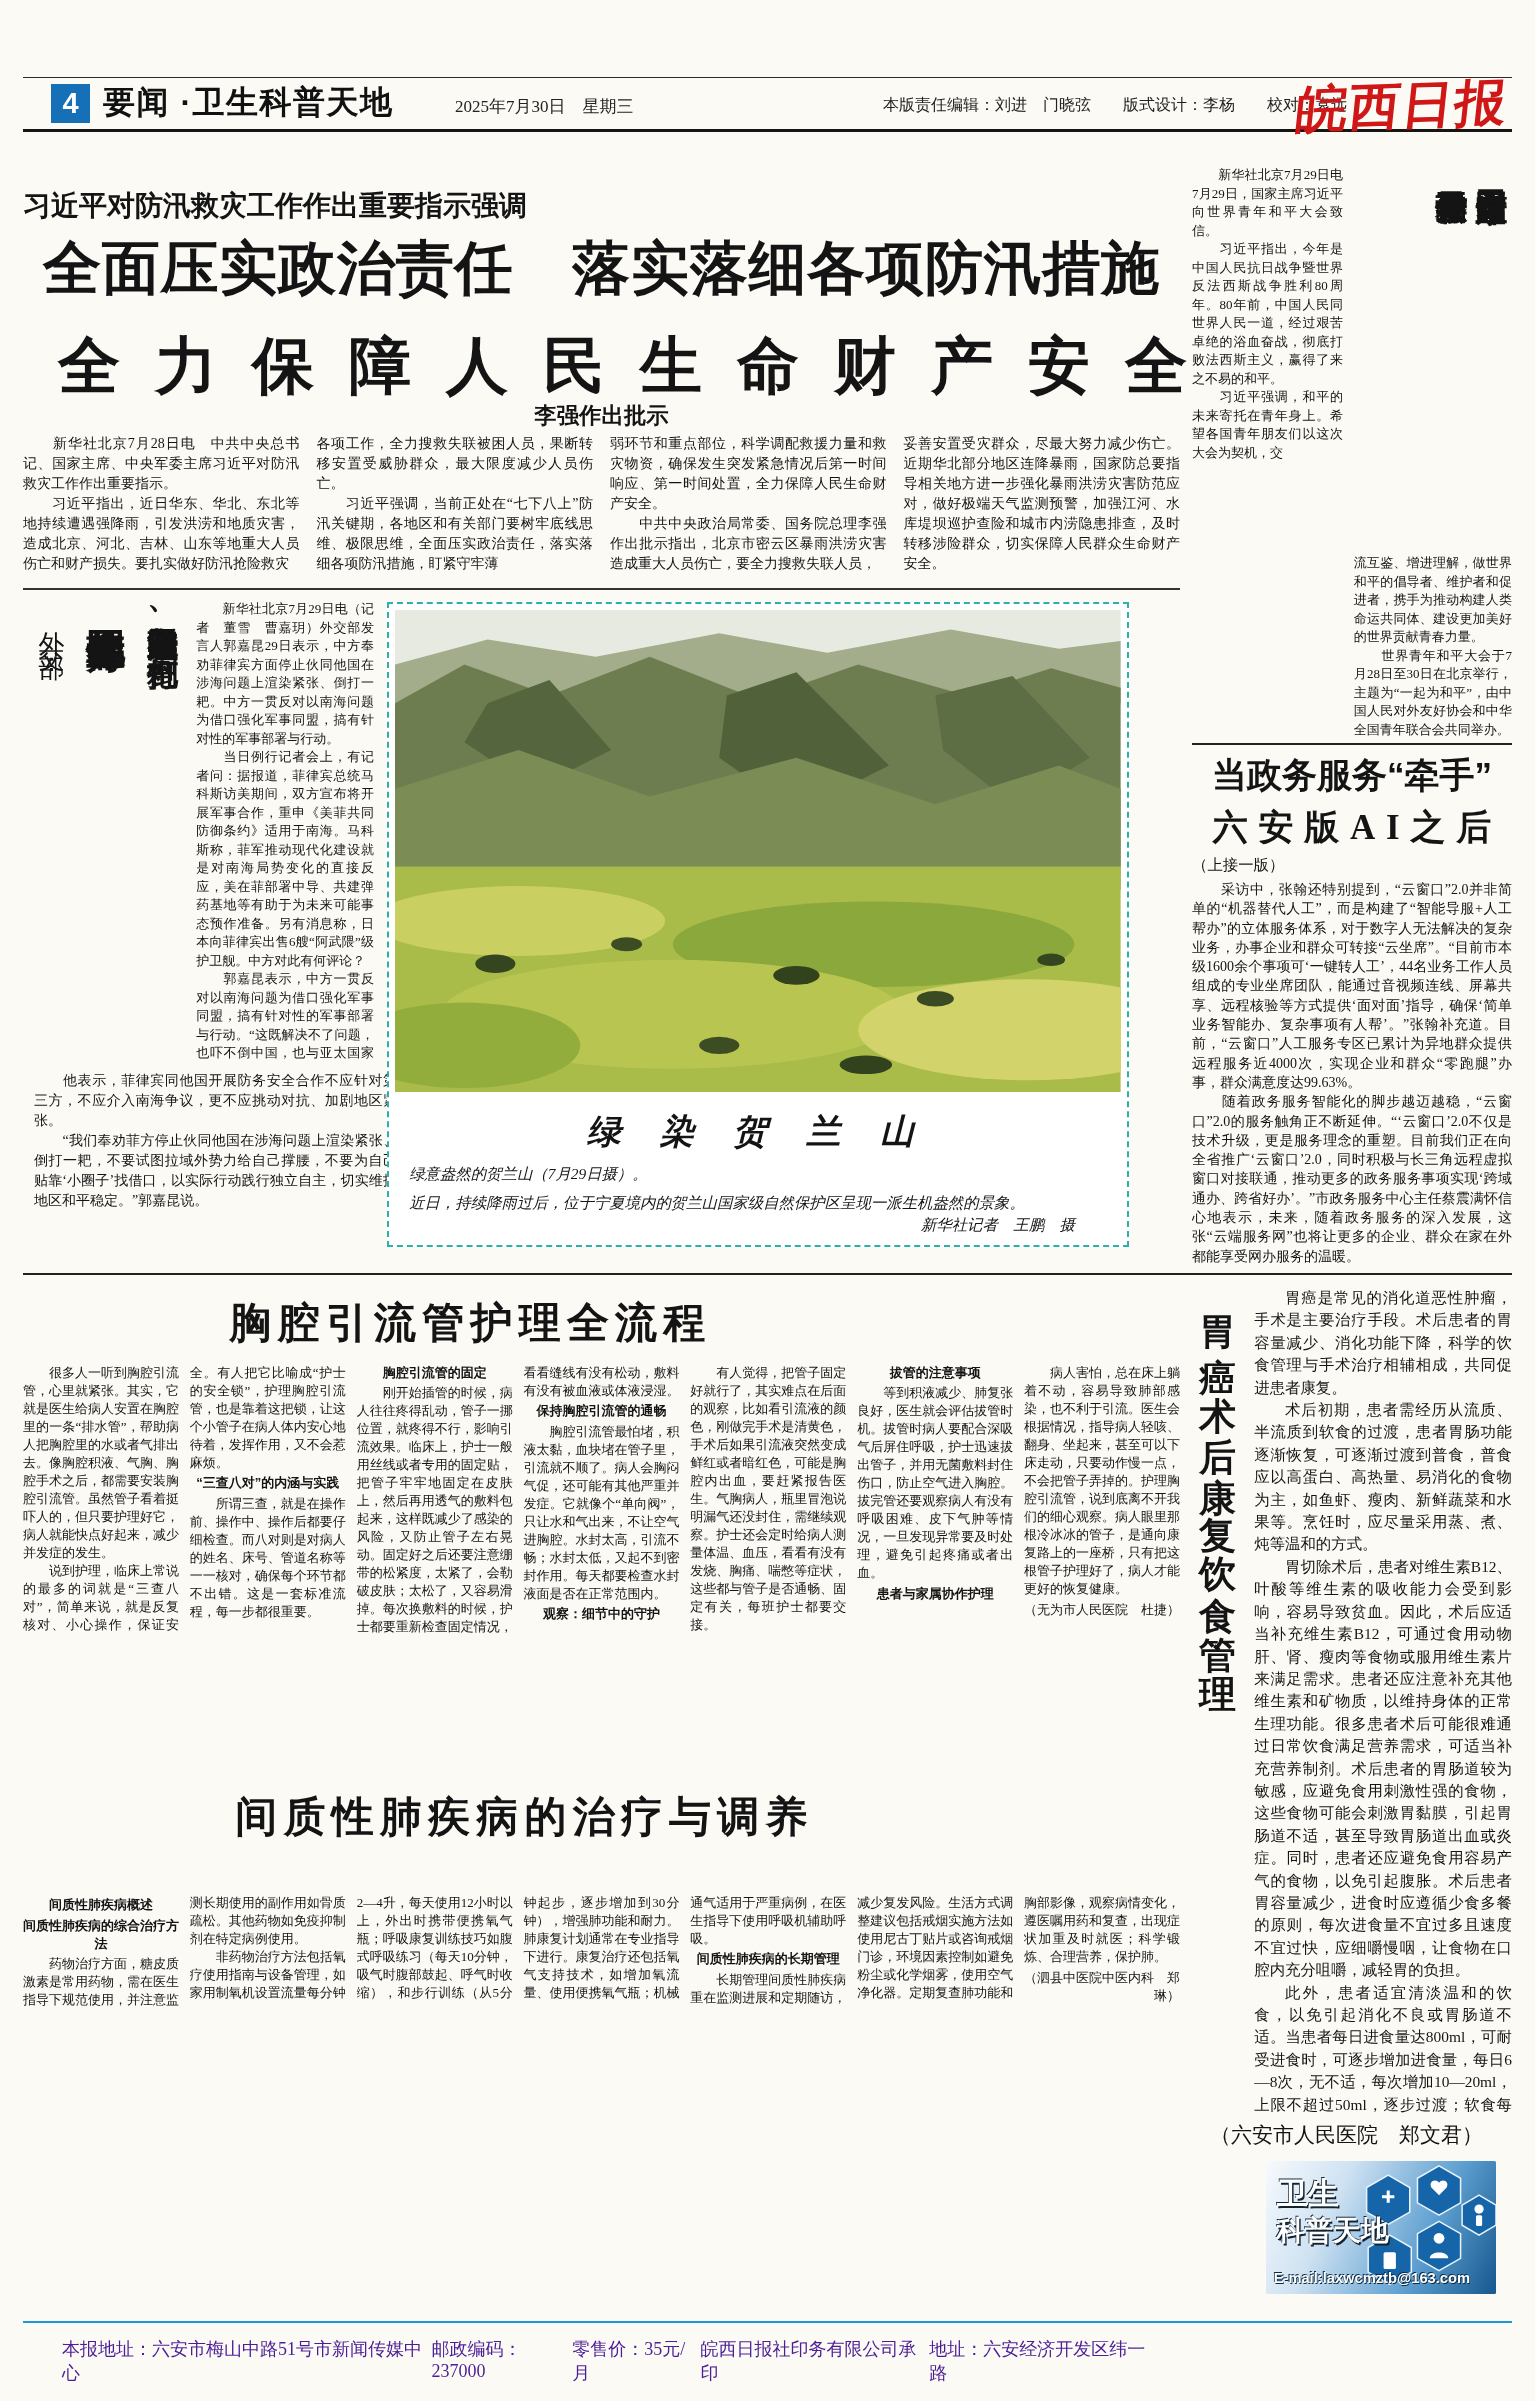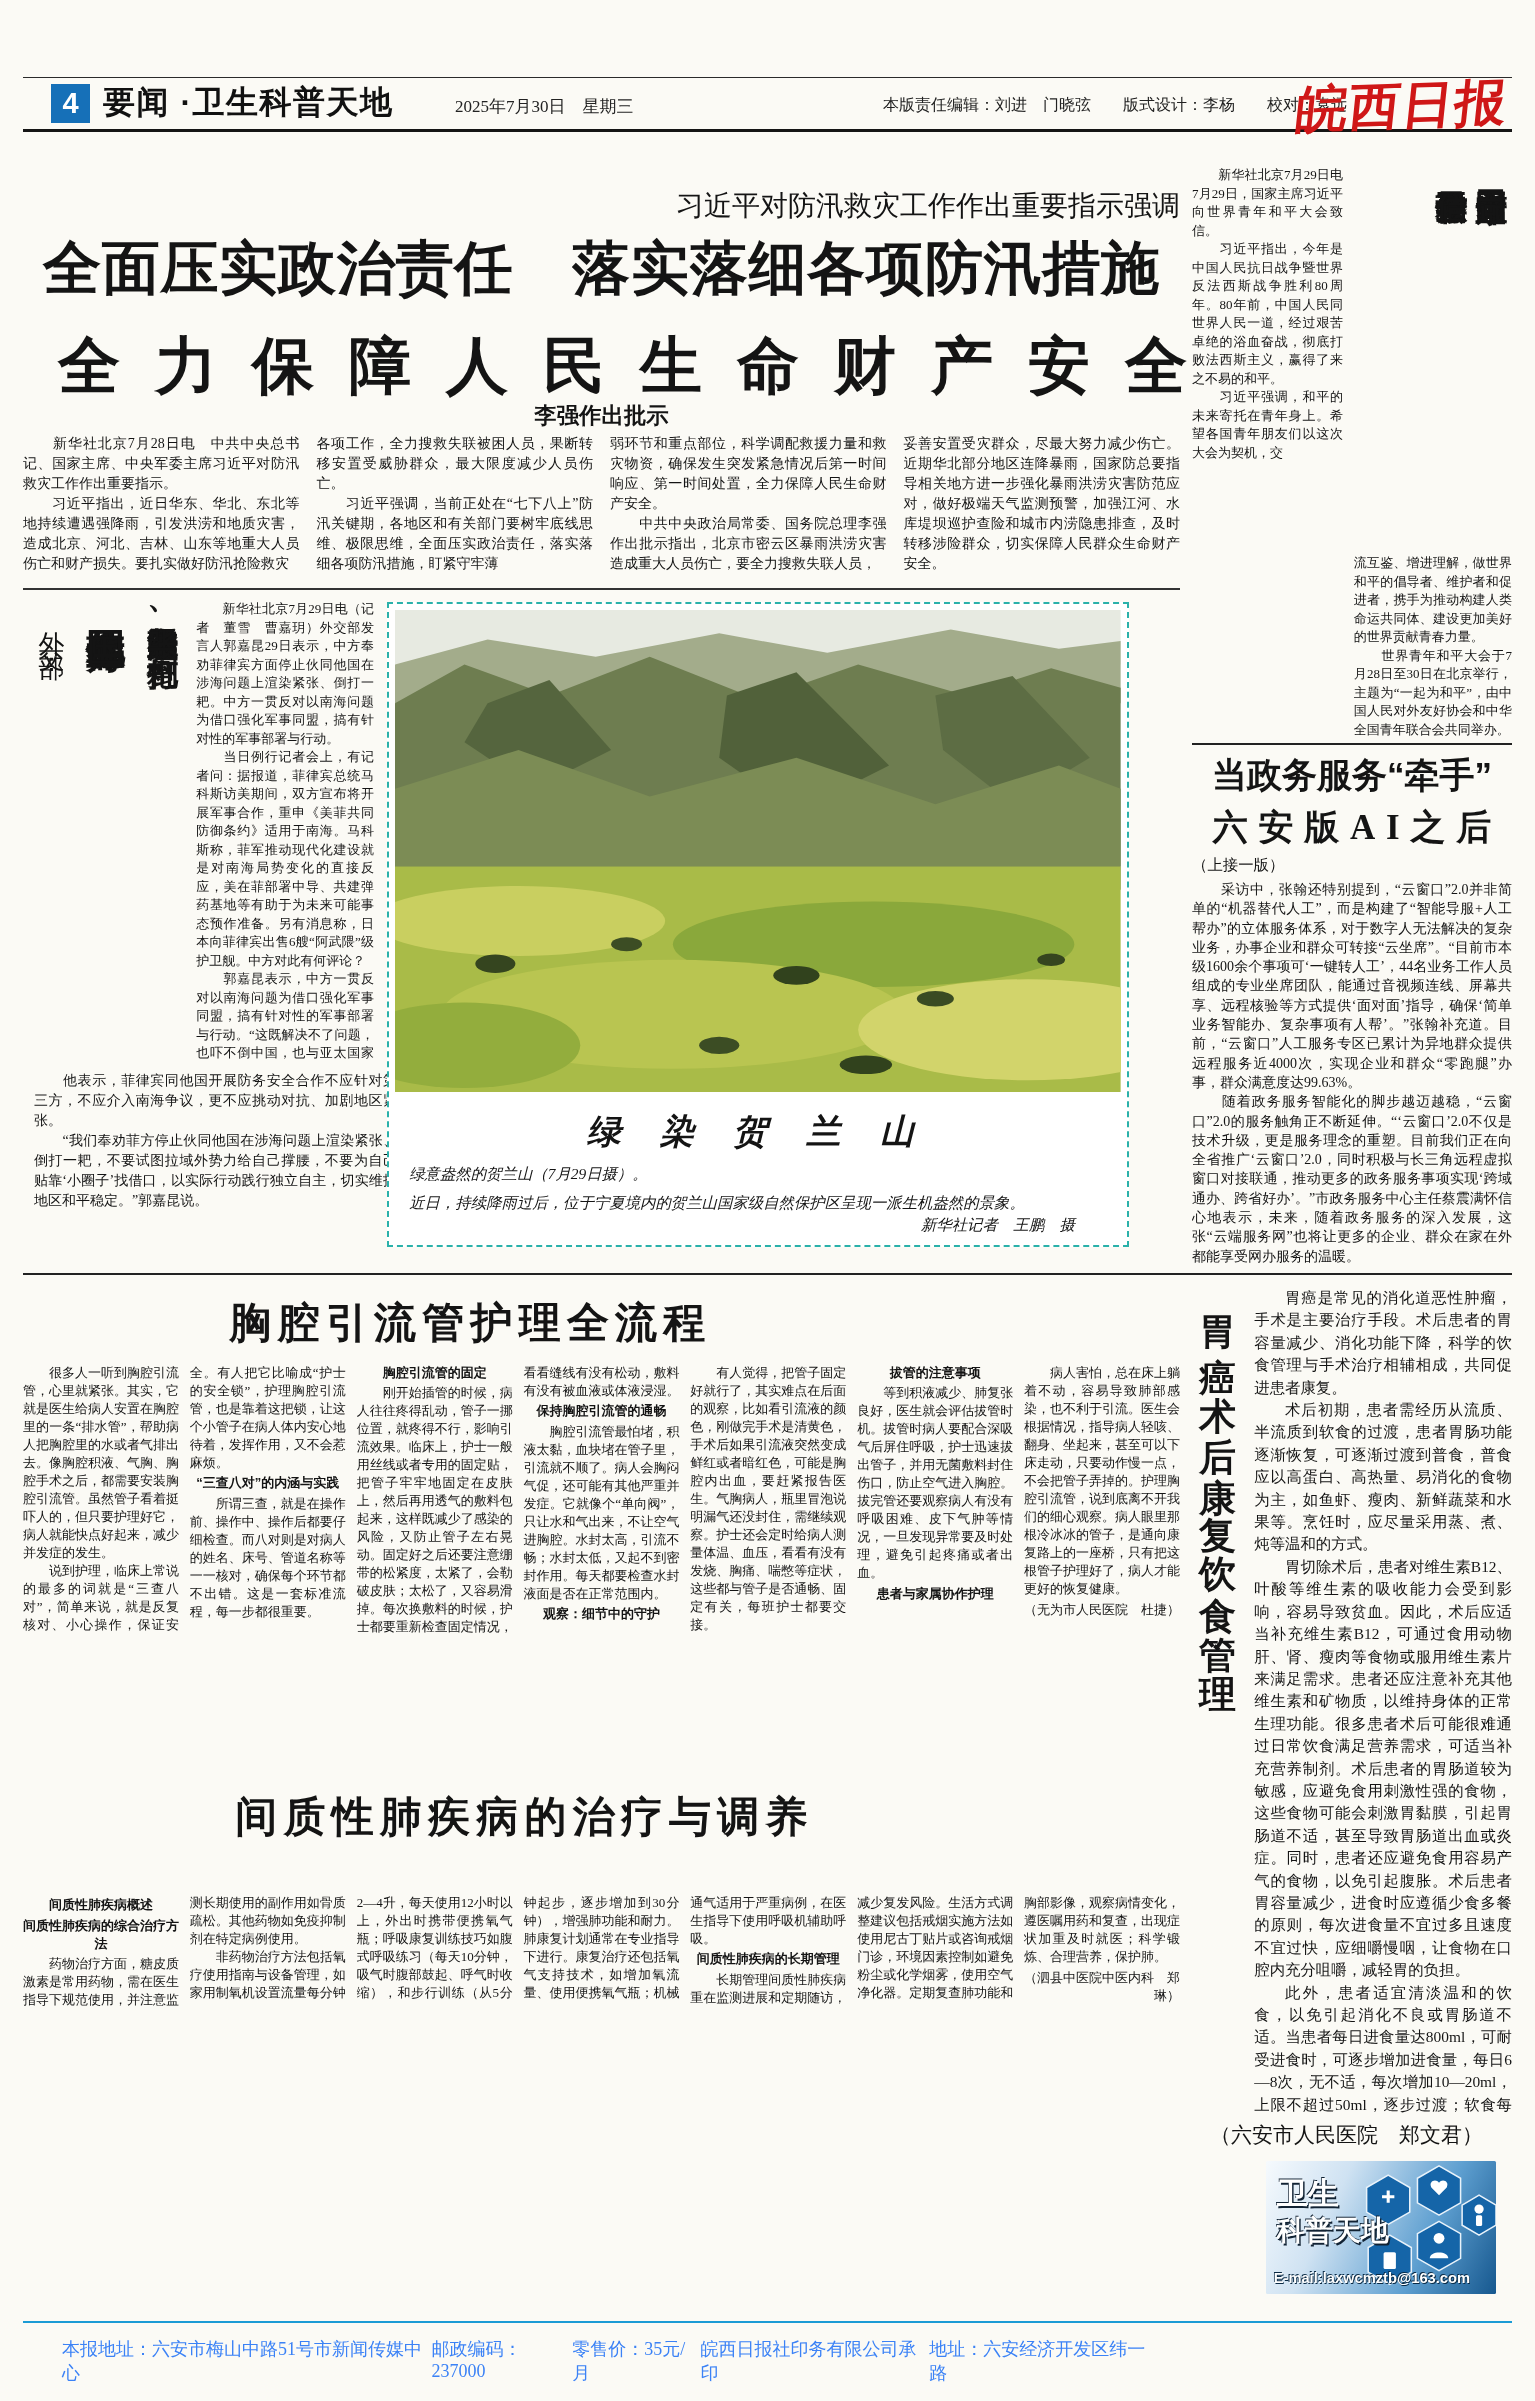--- a/index.html
+++ b/index.html
@@ -11,22 +11,22 @@
   .numbox{position:absolute;left:28px;top:6.2px;width:39px;height:39px;background:#1670b8;
           color:#fff;font-family:"Liberation Sans",sans-serif;font-weight:bold;font-size:29px;
           text-align:center;line-height:39px;}
   .section{position:absolute;left:80px;top:3.1px;font-family:"Liberation Sans",sans-serif;
            font-weight:bold;font-size:32px;letter-spacing:1.5px;color:#111;}
   .hdate{position:absolute;left:432px;top:17px;font-size:17px;color:#222;}
   .heditors{position:absolute;left:838px;top:17px;font-size:16px;color:#222;margin-left:22px;}
   .masthead{position:absolute;right:4.6px;top:-6.2px;font-size:51px;font-weight:bold;color:#cf1717;
             transform:skewX(-8deg) rotate(-2deg);font-family:"Liberation Serif",serif;letter-spacing:1.5px;}
   
-  .kicker{position:absolute;left:23px;top:187px;width:1157px;text-align:right;
-          font-family:"Liberation Sans",sans-serif;font-weight:normal;font-size:28px;}
+  .kicker{position:absolute;left:23px;top:187px;width:1157px;text-align:left;
+          font-family:"Liberation Sans",sans-serif;font-weight:bold;font-size:28px;}
   .h1{position:absolute;left:23px;top:230px;width:1157px;text-align:center;white-space:nowrap;
       font-family:"Liberation Sans",sans-serif;font-weight:900;font-size:58px;letter-spacing:0.8px;}
   .h2{position:absolute;left:23px;top:324px;width:1157px;text-align:center;white-space:nowrap;
       font-family:"Liberation Sans",sans-serif;font-weight:900;font-size:62px;letter-spacing:35px;text-indent:35px;}
   .deck{position:absolute;left:23px;top:400px;width:1157px;text-align:center;
         font-weight:bold;font-size:22.4px;}
   .mainbody{position:absolute;left:23px;top:434px;width:1157px;height:151px;display:flex;gap:17px;overflow:hidden;}
   .mcol{flex:1;font-size:14px;line-height:20px;text-align:justify;}
   .pre{white-space:pre-line;}
   .rule{position:absolute;background:#333;}
@@ -87,21 +87,21 @@
   .bhex{position:absolute;right:0;top:0;width:154px;height:133px;}
   .btxt1{position:absolute;left:10.8px;top:12.3px;font-family:"Liberation Sans",sans-serif;font-weight:900;
          font-size:31px;color:#fff;text-shadow:1.5px 1.5px 0 #123, -0.8px -0.8px 0 #123;}
   .btxt2{position:absolute;left:10.8px;top:51px;font-family:"Liberation Sans",sans-serif;font-weight:900;
          font-size:28px;color:#fff;text-shadow:1.5px 1.5px 0 #123, -0.8px -0.8px 0 #123;}
   .bemail{position:absolute;left:7.7px;bottom:7.7px;font-family:"Liberation Sans",sans-serif;font-weight:bold;
           font-size:14.7px;color:#fff;text-shadow:0.8px 0.8px 0 #0a2a45,-0.8px -0.8px 0 #0a2a45;}
   
   .frule{position:absolute;left:23px;top:2321px;width:1489px;height:2.3px;background:#1b9bd5;}
   .ftr{position:absolute;left:62px;top:2337px;width:1096px;display:flex;justify-content:space-between;
-       font-size:18px;color:#3b82f6;}
+       font-size:18px;color:#4c1d95;}
 </style>
 </head>
 <body>
 
 <div class="page">
 
   <div class="hdr">
     <div class="numbox">4</div>
     <div class="section">要闻 ·卫生科普天地</div>
     <div class="hdate">2025年7月30日　星期三</div>

